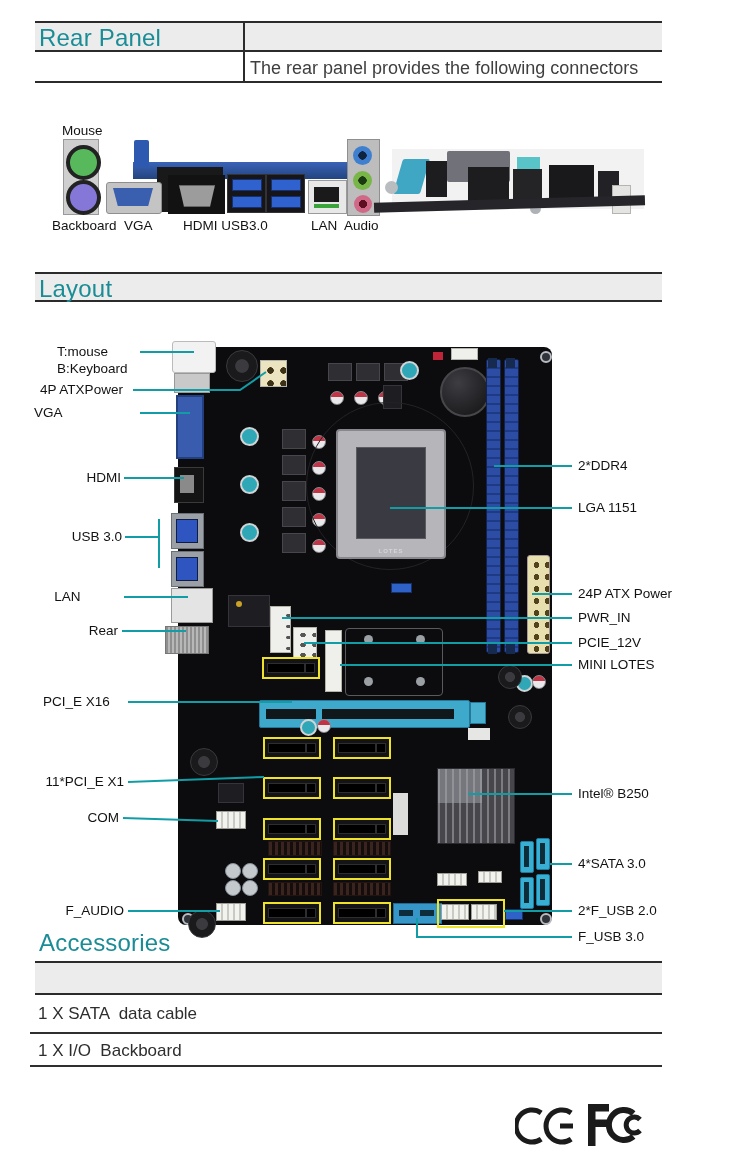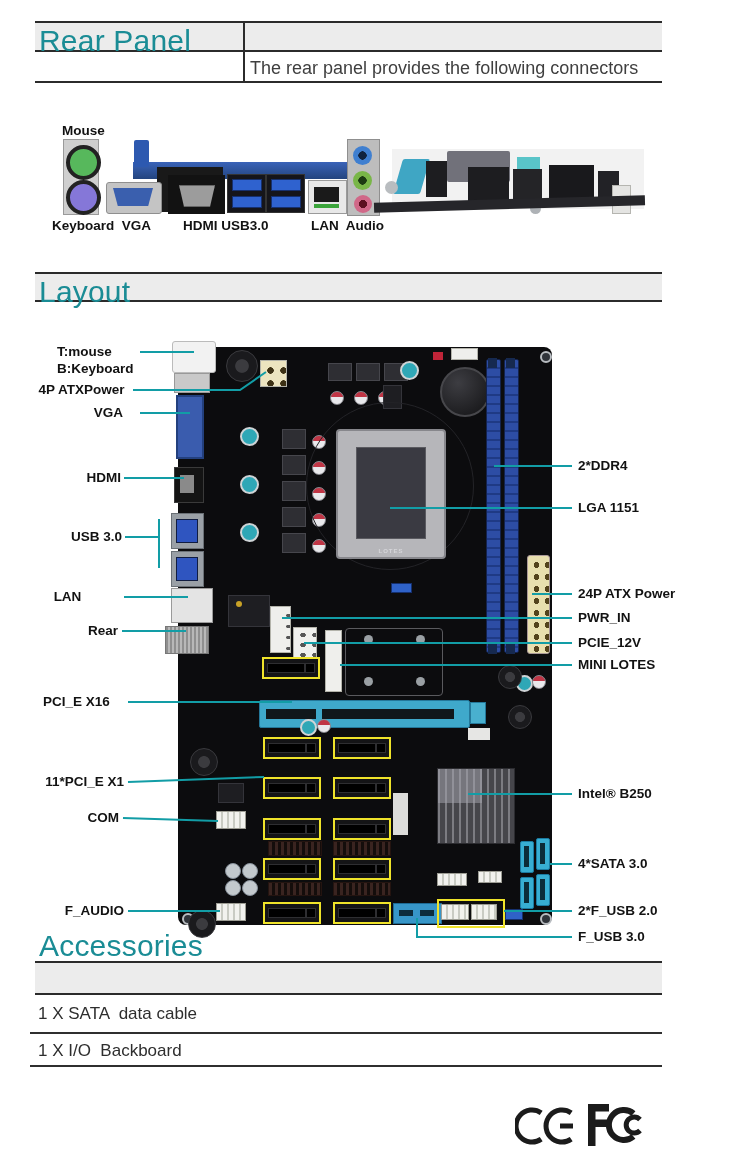--- a/index.html
+++ b/index.html
@@ -1,21 +1,21 @@
 <!DOCTYPE html>
 <html><head>
 <meta charset="utf-8">
 <style>
   html,body{margin:0;padding:0}
   body{width:750px;height:1169px;position:relative;background:#fff;
        font-family:"Liberation Sans",sans-serif;overflow:hidden}
   .a{position:absolute}
-  .heading{color:#1A8C95;font-size:30px;letter-spacing:.2px}
+  .heading{color:#1A8C95;font-size:24px;letter-spacing:.2px}
   .band{background:#ECECEC;border-top:2px solid #2b2b2b;border-bottom:2px solid #2b2b2b;box-sizing:border-box}
-  .lbl{position:absolute;font-weight:bold;font-size:13.5px;color:#121212;white-space:pre;line-height:16px}
+  .lbl{position:absolute;font-weight:normal;font-size:13.5px;color:#121212;white-space:pre;line-height:16px}
   .lbl-r{left:578px}
   .item-text{position:absolute;font-size:17px;color:#2e2e2e;white-space:pre}
   .rule{position:absolute;left:30px;width:632px;height:2px;background:#2f2f2f}
   .circ{border-radius:50%}
   
   .usbstack{position:absolute;width:37px;height:37px;background:#15151a;border:1px solid #333}
   .usbstack::before,.usbstack::after{content:"";position:absolute;left:4px;width:28px;height:10px;background:#2f62cf;border:1px solid #16306e}
   .usbstack::before{top:4px}.usbstack::after{bottom:4px}
   .lanport{background:#e8e8e8;border:1px solid #9a9a9a}
   .lanport::before{content:"";position:absolute;left:5px;top:6px;width:25px;height:15px;background:#1a1a1a}
@@ -86,21 +86,21 @@
 <div class="a" style="left:468px;top:167px;width:41px;height:35px;background:#1d1d20"></div>
 <div class="a" style="left:513px;top:169px;width:29px;height:35px;background:#242427"></div>
 <div class="a" style="left:549px;top:165px;width:45px;height:39px;background:#19191c"></div>
 <div class="a" style="left:598px;top:171px;width:21px;height:31px;background:#222226"></div>
 <div class="a" style="left:517px;top:157px;width:23px;height:12px;background:#59c4c8"></div>
 <div class="a circ" style="left:385px;top:181px;width:13px;height:13px;background:#b9bdc0"></div>
 <div class="a circ" style="left:530px;top:203px;width:11px;height:11px;background:#aeb2b6"></div>
 <div class="a" style="left:612px;top:185px;width:17px;height:27px;background:#e4e4e2;border:1px solid #b5b5b0"></div>
 <div class="a" style="left:374px;top:199px;width:271px;height:10px;background:#26262a;transform:rotate(-1.6deg)"></div>
 
-<div class="lbl" style="left:52px;top:218px">Keyboard  VGA</div>
+<div class="lbl" style="left:52px;top:218px">Backboard  VGA</div>
 <div class="lbl" style="left:183px;top:218px">HDMI USB3.0</div>
 <div class="lbl" style="left:311px;top:218px">LAN  Audio</div>
 
 <div class="a band" style="left:35px;top:272px;width:627px;height:30px"></div>
 <div class="a heading" style="left:39px;top:275px">Layout</div>
 
 <div id="board">
   <div class="a mhole" style="left:4px;top:4px"></div>
   <div class="a mhole" style="left:362px;top:4px"></div>
   <div class="a mhole" style="left:4px;top:566px"></div>
@@ -256,21 +256,21 @@
     <path d="M468 794 H572"></path>
     <path d="M550 864 H572"></path>
     <path d="M504 911 H572"></path>
     <path d="M417 918 V937 H572"></path>
   </g>
 </svg>
 
 <div class="lbl" style="left:57px;top:344px">T:mouse</div>
 <div class="lbl" style="left:57px;top:361px">B:Keyboard</div>
 <div class="lbl" style="left:30px;width:103px;text-align:center;top:382px">4P ATXPower</div>
-<div class="lbl" style="left:28px;width:95px;text-align:right;top:405px">VGA</div>
+<div class="lbl" style="left:34px;width:95px;top:405px">VGA</div>
 <div class="lbl" style="left:26px;width:95px;text-align:right;top:470px">HDMI</div>
 <div class="lbl" style="left:27px;width:95px;text-align:right;top:529px">USB 3.0</div>
 <div class="lbl" style="left:20px;width:95px;text-align:center;top:589px">LAN</div>
 <div class="lbl" style="left:23px;width:95px;text-align:right;top:623px">Rear</div>
 <div class="lbl" style="left:29px;width:95px;text-align:center;top:694px">PCI_E X16</div>
 <div class="lbl" style="left:29px;width:95px;text-align:right;top:774px">11*PCI_E X1</div>
 <div class="lbl" style="left:24px;width:95px;text-align:right;top:810px">COM</div>
 <div class="lbl" style="left:29px;width:95px;text-align:right;top:903px">F_AUDIO</div>
 
 <div class="lbl lbl-r" style="top:458px">2*DDR4</div>

